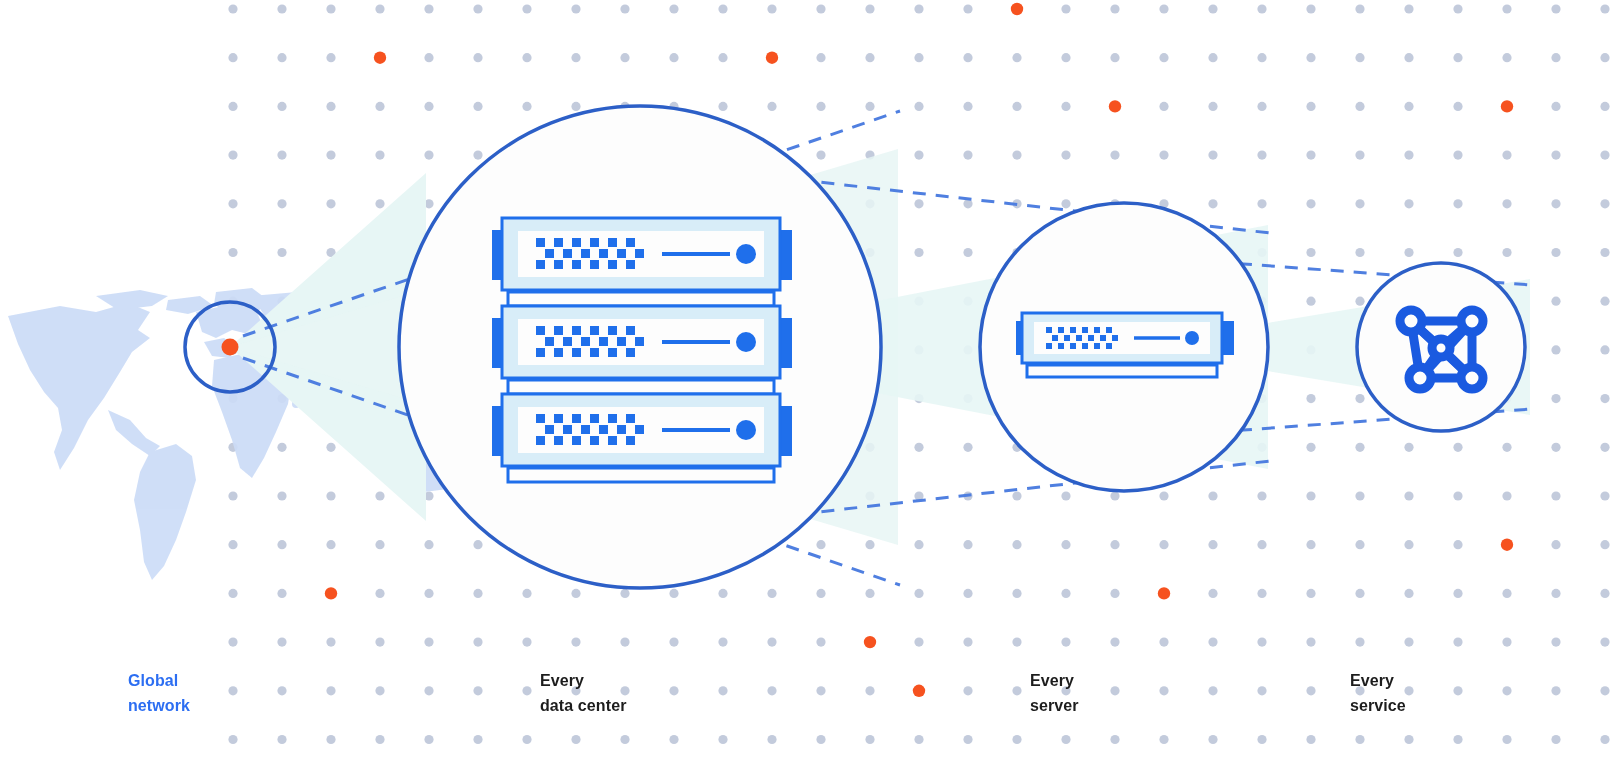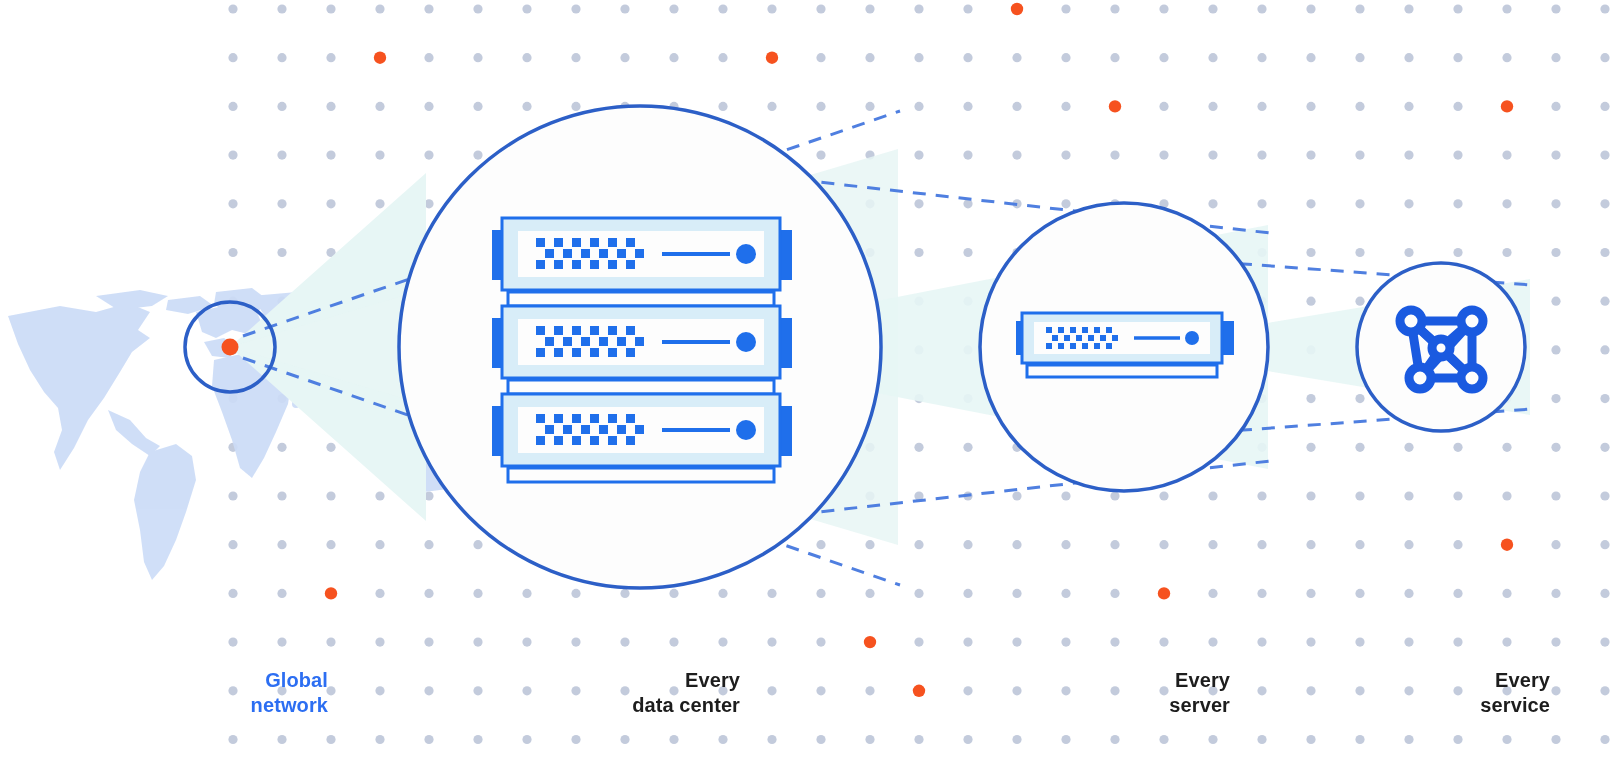--- a/index.html
+++ b/index.html
@@ -12,22 +12,22 @@
     position:relative;
     width:1620px;
     height:782px;
     overflow:hidden;
     background:#ffffff;
   }
   #scene{position:absolute;left:0;top:0;width:1620px;height:782px;}
   .labels{position:absolute;left:0;top:0;width:1620px;height:782px;pointer-events:none;}
   .label{
     position:absolute;
-    text-align:right;
-    font-size:20px;
+    text-align:left;
+    font-size:16px;
     line-height:25px;
     font-weight:700;
     color:#1d1d1d;
     letter-spacing:.1px;
     white-space:pre-line;
     pointer-events:auto;
   }
   .label.accent{color:#2c6ef2;}
   #lbl-global{left:128px;top:668px;width:200px;}
   #lbl-dc{left:540px;top:668px;width:200px;}

